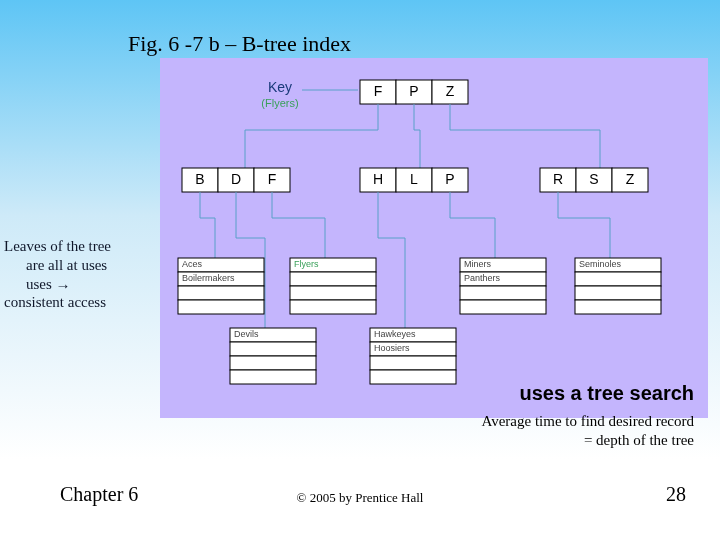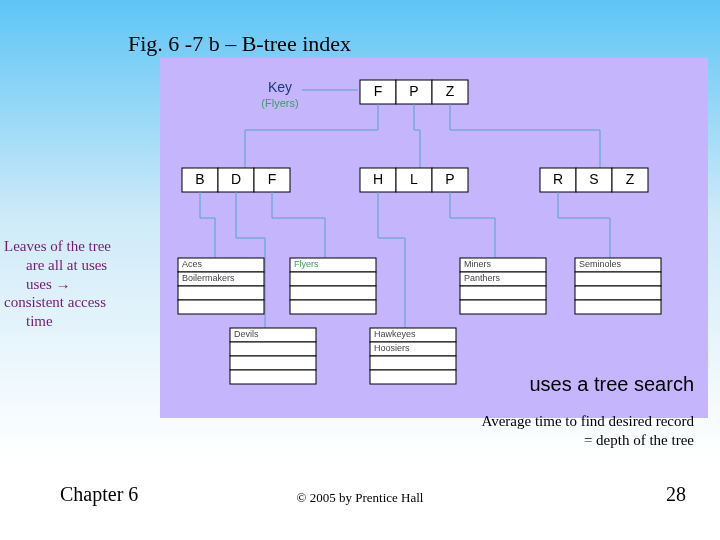--- a/index.html
+++ b/index.html
@@ -1,22 +1,22 @@
 <!DOCTYPE html>
 <html><head>
 <meta charset="utf-8">
 <style>
 html,body{margin:0;padding:0;width:720px;height:540px;font-family:Georgia,'Times New Roman',serif;overflow:hidden}
 body{background:linear-gradient(to bottom,#5ec5f5 0%,#ceeaf8 40%,#ffffff 85%,#ffffff 100%);position:relative}
 .title{position:absolute;left:128px;top:31px;font-size:22px;color:#000}
 .diagram{position:absolute;left:160px;top:58px;width:548px;height:360px;background:#c4b5fd}
 .diagram svg{width:548px;height:360px;display:block}
-.side-note{position:absolute;left:4px;top:237px;width:148px;font-size:15px;line-height:1.25;color:#701a75}
+.side-note{position:absolute;left:4px;top:237px;width:148px;font-size:15px;line-height:1.25;color:#0f172a}
 .side-note .in{padding-left:22px;display:block}
-.uses{position:absolute;right:26px;top:373px;font-family:Arial,Helvetica,sans-serif;font-weight:normal;font-size:20px;color:#000}
+.uses{position:absolute;right:26px;top:382px;font-family:Arial,Helvetica,sans-serif;font-weight:bold;font-size:20px;color:#000}
 .avg{position:absolute;right:26px;top:412px;width:220px;font-size:15px;line-height:1.25;color:#000;text-align:right}
 .footer-left{position:absolute;left:60px;bottom:34px;font-size:20px}
 .footer-mid{position:absolute;left:0;right:0;bottom:34px;text-align:center;font-size:13px}
 .footer-right{position:absolute;right:34px;bottom:34px;font-size:20px}
 </style>
 </head>
 <body>
 
 <div class="title">Fig. 6 -7 b – B-tree index</div>
 
@@ -129,21 +129,20 @@
         <text class="lbl" x="214" y="291">Hoosiers</text>
   </g>
 </svg>
 </div>
 
 <div class="side-note">
   <span>Leaves of the tree</span><br>
   <span class="in">are all at uses</span>
   <span class="in">uses →</span>
   <span>consistent access</span><br>
-  <span class="in">time</span>
 </div>
 
 <div class="uses">uses a tree search</div>
 <div class="avg">Average time to find desired record = depth of the tree</div>
 
 <div class="footer-left">Chapter 6</div>
 <div class="footer-mid">© 2005 by Prentice Hall</div>
 <div class="footer-right">28</div>
 
 </body></html>

